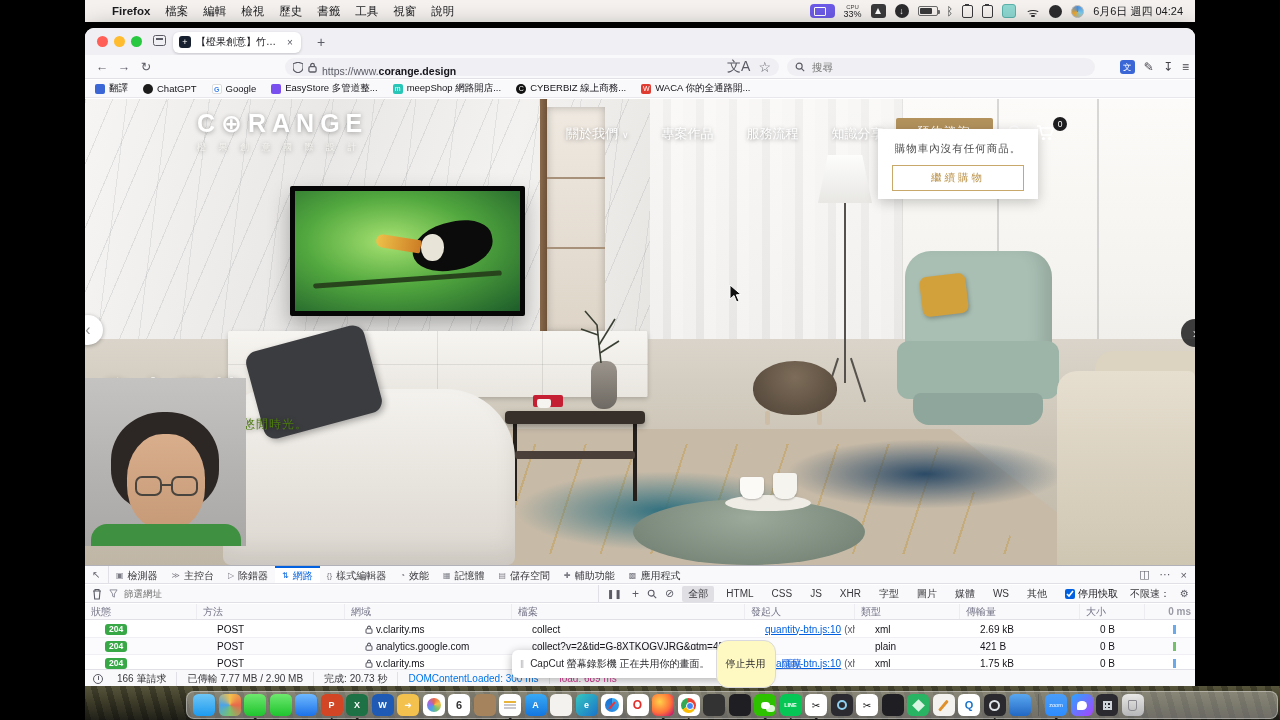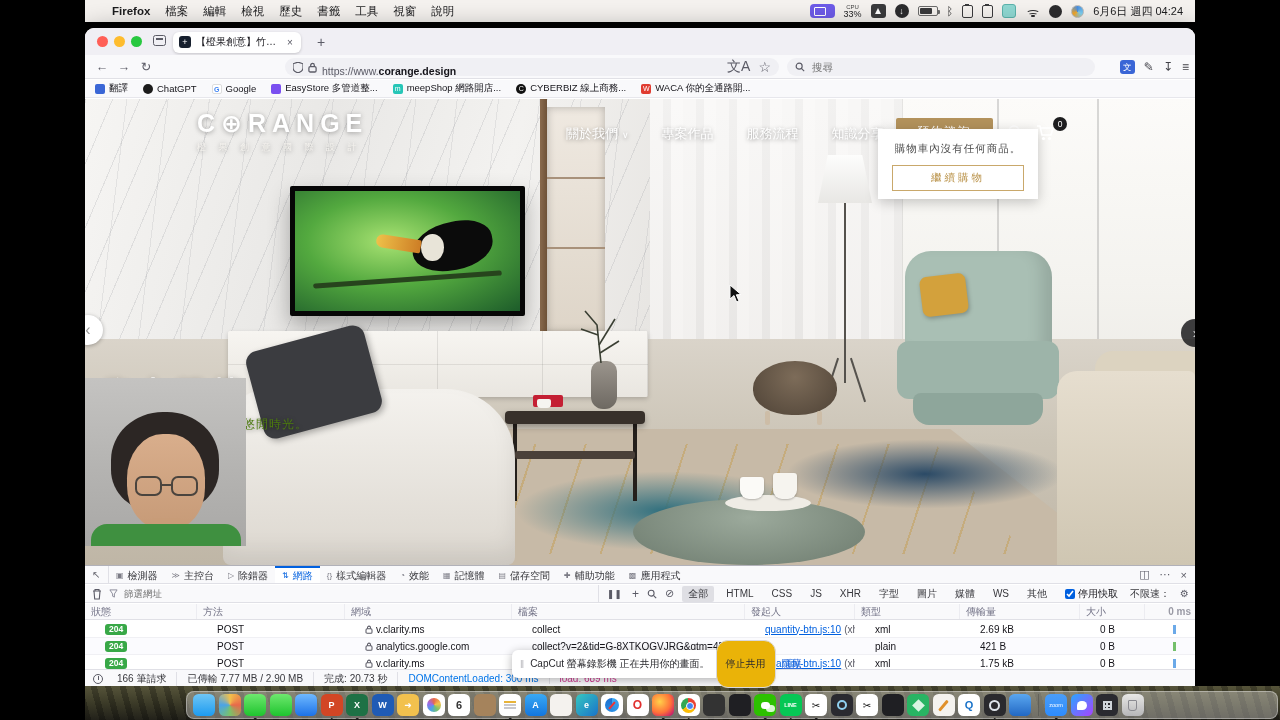--- a/index.html
+++ b/index.html
@@ -186,21 +186,21 @@
   .st-seg:last-child{border-right:none;}
   .st-blue{color:#0074e8;}
   .st-mag{color:#d0368f;}
   .st-clock{width:10px;height:10px;border:1.3px solid #5b5b66;border-radius:50%;position:relative;flex:none;margin-right:4px;}
   .st-clock::after{content:"";position:absolute;left:4px;top:1.5px;width:1.3px;height:3.5px;background:#5b5b66;}
 
   
   .capcut{left:512px;top:650px;width:258px;height:28px;background:#fff;border-radius:6px;box-shadow:0 2px 10px rgba(0,0,0,.3);display:flex;align-items:center;padding:0 8px;gap:6px;z-index:45;}
   .cc-drag{color:#b5b5ba;font-size:10px;}
   .cc-msg{font-size:10px;color:#2a2a2e;white-space:nowrap;}
-  .cc-stop{background:#eab308;border:1px solid #d9d9de;border-radius:12px;font-size:10px;color:#2a2a2e;padding:16px 9px;white-space:nowrap;font-family:Liberation Mono, monospace;}
+  .cc-stop{background:#fef9c3;border:1px solid #d9d9de;border-radius:12px;font-size:10px;color:#2a2a2e;padding:16px 9px;white-space:nowrap;font-family:Liberation Mono, monospace;}
   .cc-hide{color:#2f6fde;font-size:10px;text-decoration:underline;white-space:nowrap;}
 
   
   .webcam{left:85px;top:378px;width:161px;height:168px;background:linear-gradient(180deg,#c4c3c1 0%,#b4b3b1 55%,#a9a8a6 100%);z-index:40;overflow:hidden;}
   .wc-hair{position:absolute;left:26px;top:34px;width:108px;height:100px;background:#2c2624;border-radius:48% 48% 42% 42%;}
   .wc-face{position:absolute;left:42px;top:56px;width:78px;height:96px;background:linear-gradient(180deg,#d9ae8c,#c69a77);border-radius:46% 46% 44% 46%;}
   .wc-glass{position:absolute;top:98px;width:27px;height:20px;border:2px solid #4a443e;border-radius:7px;}
   .wc-bridge{position:absolute;left:76px;top:106px;width:10px;height:2px;background:#4a443e;}
   .wc-neck{position:absolute;left:67px;top:140px;width:28px;height:16px;background:#c89c78;}
   .wc-shirt{position:absolute;left:6px;top:146px;width:150px;height:24px;background:#3f9040;border-radius:16px 16px 0 0;}

